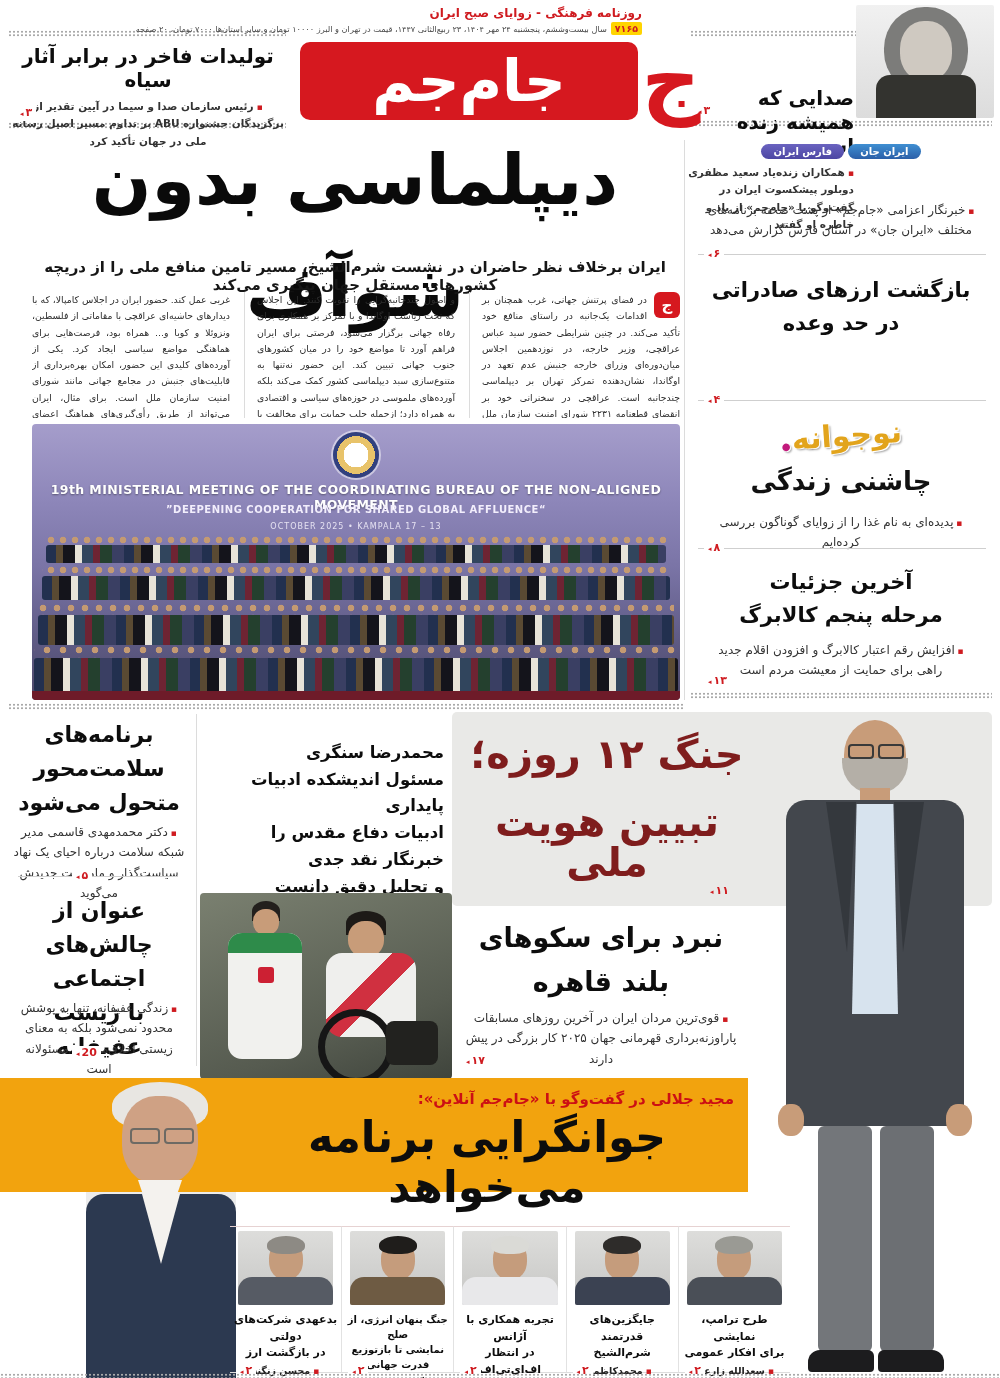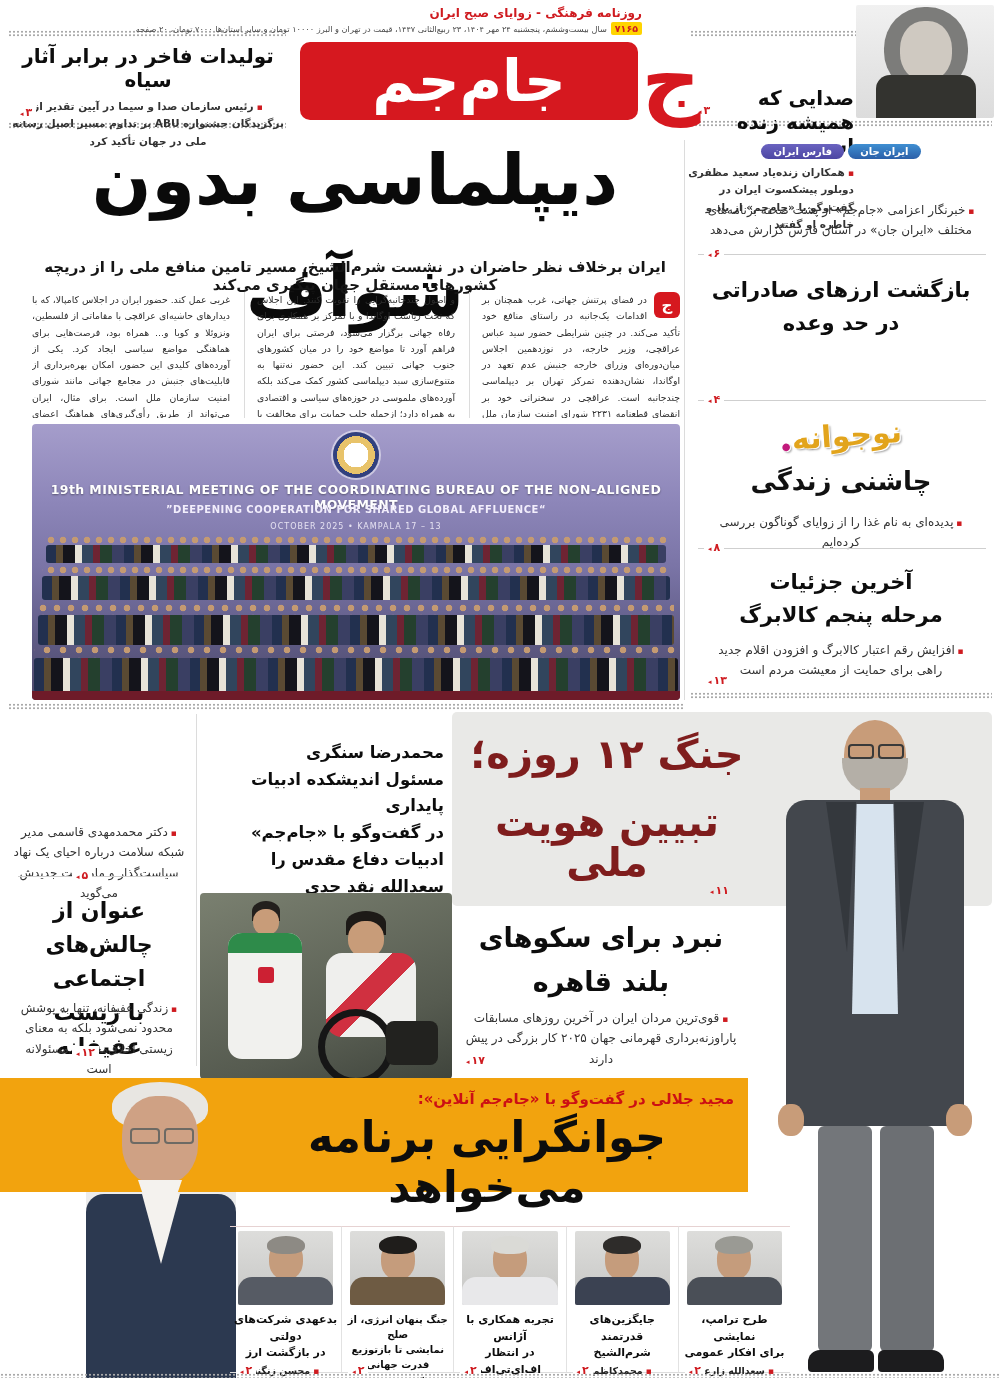--- a/index.html
+++ b/index.html
@@ -185,36 +185,38 @@
 
   <div class="abs rail-title c prewrap" style="left:690px;top:566px;width:302px;">آخرین جزئیات
 مرحله پنجم کالابرگ</div>
   <div class="abs rail-sub c bullet" style="left:706px;top:640px;width:270px;">افزایش رقم اعتبار کالابرگ و افزودن اقلام جدید راهی برای حمایت از معیشت مردم است</div>
   <div class="abs pnum" style="left:704px;top:674px;">۱۳</div>
   <div class="abs dots" style="left:690px;top:692px;width:302px;"></div>
 
   <div class="abs dots" style="left:8px;top:703px;width:676px;"></div>
 
   <div class="abs vrule" style="left:196px;top:714px;height:352px;"></div>
+  <div class="abs rail-title c prewrap" style="left:8px;top:718px;width:182px;font-size:22px;">برنامه‌های
+سلامت‌محور
+متحول می‌شود</div>
   <div class="abs rail-sub c bullet" style="left:12px;top:822px;width:174px;">دکتر محمدمهدی قاسمی مدیر شبکه سلامت درباره احیای یک نهاد سیاست‌گذار و ماموریت جدیدش می‌گوید</div>
   <div class="abs hline" style="left:18px;top:876px;width:160px;"></div>
   <div class="abs pnum" style="left:72px;top:869px;">۵</div>
 
   <div class="abs rail-title c prewrap" style="left:8px;top:894px;width:182px;font-size:22px;">عنوان از چالش‌های
 اجتماعی
 با زیست عفیفانه</div>
   <div class="abs rail-sub c bullet" style="left:12px;top:998px;width:174px;">زندگی عفیفانه، تنها به پوشش محدود نمی‌شود بلکه به معنای زیستی اخلاق‌محور و مسئولانه است</div>
-  <div class="abs pnum" style="left:72px;top:1046px;">۱۲</div>
+  <div class="abs pnum" style="left:72px;top:1046px;">20</div>
 
   <div class="abs r" style="left:204px;top:740px;width:240px;">
     <div class="quote-line">محمدرضا سنگری</div>
     <div class="quote-line">مسئول اندیشکده ادبیات پایداری</div>
-    <div class="quote-line">در گفت‌وگو با «جام‌جم»</div>
     <div class="quote-line">ادبیات دفاع مقدس را</div>
-    <div class="quote-line">سعدالله نقد جدی</div>
+    <div class="quote-line">خبرنگار نقد جدی</div>
     <div class="quote-line">و تحلیل دقیق دانست</div>
   </div>
 
   <div class="abs graypanel" style="left:452px;top:712px;width:540px;height:194px;"></div>
   <div class="abs war-title c" style="left:452px;top:734px;width:310px;">جنگ ۱۲ روزه؛</div>
   <div class="abs war-title c" style="left:452px;top:802px;width:310px;">تبیین هویت ملی</div>
   <div class="abs pnum" style="left:706px;top:884px;background:transparent;">۱۱</div>
 
   <div class="abs" style="left:756px;top:714px;width:240px;height:664px;">
     <div class="fig" style="left:88px;top:6px;width:62px;height:70px;border-radius:50% 50% 46% 46%;background:#c89c79;"></div>

